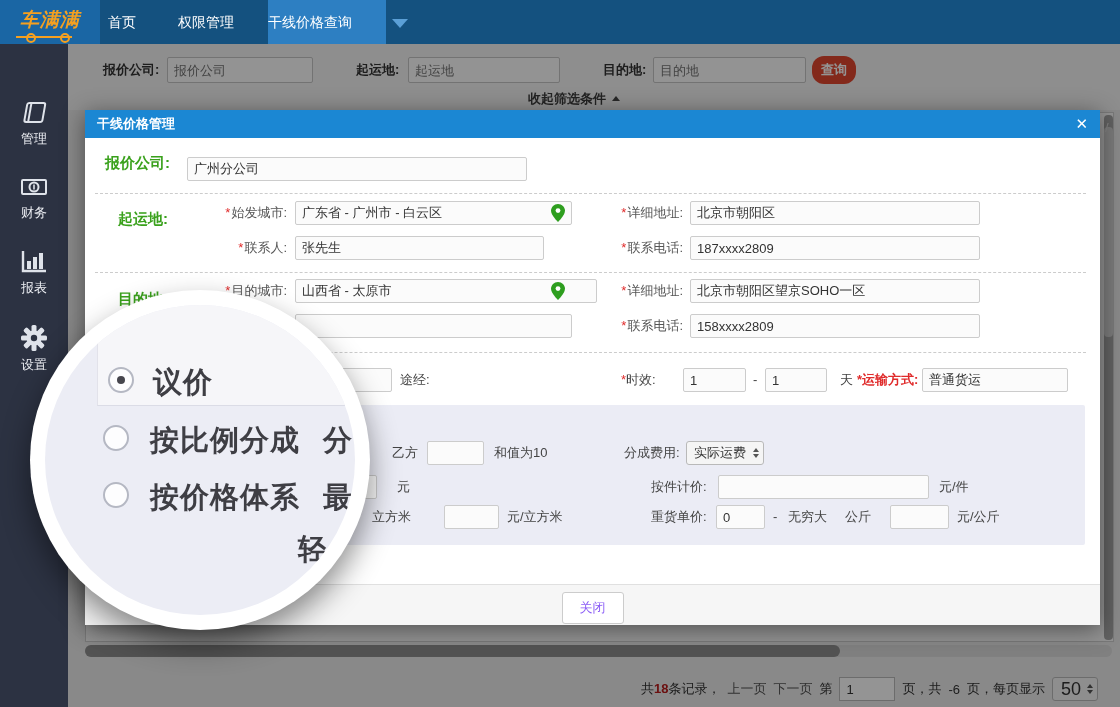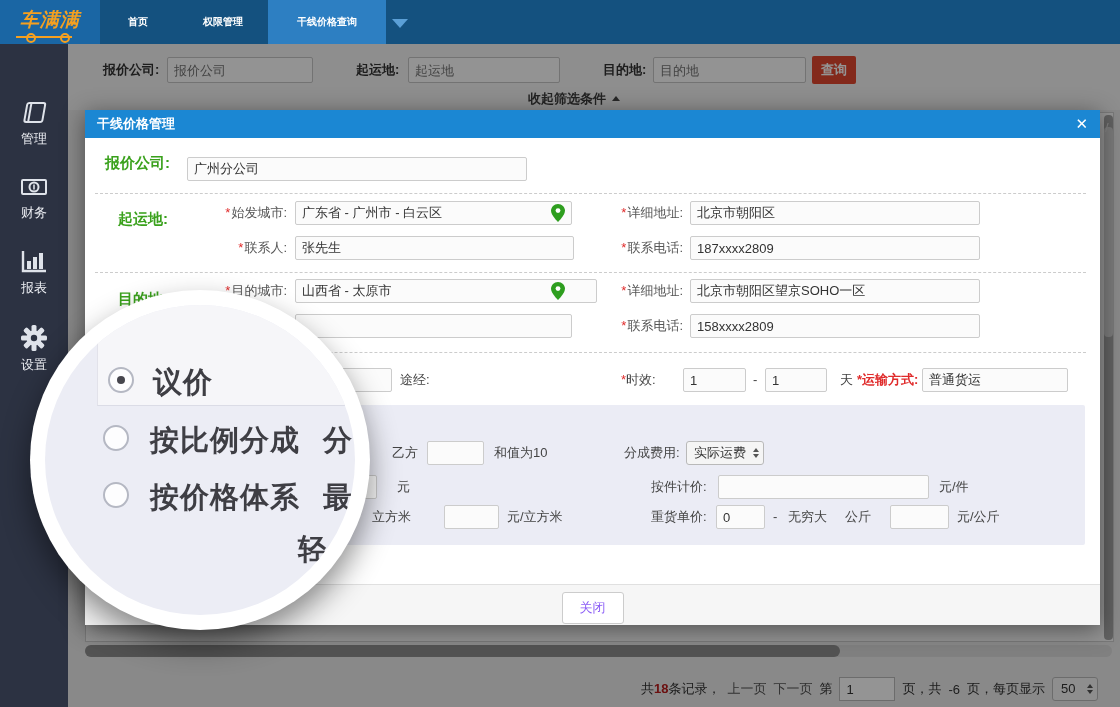--- a/index.html
+++ b/index.html
@@ -6,58 +6,58 @@
   body{width:1120px;height:707px;position:relative;overflow:hidden;
        font-family:"Liberation Sans","DejaVu Sans",sans-serif;background:#e9e9e9;}
   
   .nav{position:absolute;left:0;top:0;width:1120px;height:44px;background:#14517f;z-index:8;}
   .logo{position:absolute;left:0;top:0;width:100px;height:44px;background:#1a66a4;
         color:#f5a020;font-weight:bold;font-size:19px;line-height:40px;text-align:center;
         font-style:italic;letter-spacing:1px;}
   .logo::after{content:"";position:absolute;left:16px;bottom:6px;width:56px;height:2px;background:#f5a020;}
   .logo::before{content:"";position:absolute;left:26px;bottom:1px;width:6px;height:6px;border:2px solid #f5a020;border-radius:50%;}
   .wheel2{position:absolute;left:60px;bottom:1px;width:6px;height:6px;border:2px solid #f5a020;border-radius:50%;}
-  .tab{position:absolute;top:0;height:44px;line-height:44px;color:#fff;font-size:10px;
-       font-weight:bold;text-align:center;cursor:pointer;}
+  .tab{position:absolute;top:0;height:44px;line-height:44px;color:#fff;font-size:14px;
+       font-weight:normal;text-align:left;cursor:pointer;}
   .tab0{left:108px;width:60px;}
   .tab1{left:178px;width:90px;}
   .tab2{left:268px;width:118px;background:#2d7fc2;}
   .nav-caret{position:absolute;left:392px;top:19px;width:0;height:0;
        border-left:8px solid transparent;border-right:8px solid transparent;border-top:9px solid #5b9fd6;}
   
   .sidebar{position:absolute;left:0;top:44px;width:68px;height:663px;background:#2c3242;z-index:8;}
   .side-item{position:absolute;left:0;width:68px;text-align:center;color:#e3e6ec;cursor:pointer;}
   .side-item svg{display:block;margin:0 auto 4px auto;}
   .side-label{font-size:13px;color:#eceef3;}
   
   .content-bg{position:absolute;left:68px;top:44px;right:0;bottom:0;background:#ececec;z-index:1;}
   .filter-strip{position:absolute;left:68px;top:44px;right:0;height:66px;background:#f4f4f4;z-index:2;}
   .table-panel{position:absolute;left:85px;top:112px;width:1027px;height:528px;background:#fcfcfc;
                border:1px solid #cfcfcf;z-index:2;}
   .flabel-bg{position:absolute;font-size:13px;font-weight:bold;color:#333;z-index:3;line-height:26px;}
   .binput{position:absolute;box-sizing:border-box;height:26px;border:1px solid #c6c6c6;background:#fdfdfd;
           font:13px "Liberation Sans",sans-serif;color:#555;padding:0 6px;z-index:3;border-radius:2px;}
   .search-btn{position:absolute;left:812px;top:56px;width:44px;height:28px;background:#e2472f;border:none;
-          color:#fff;font:bold 13px "Liberation Sans",sans-serif;z-index:3;border-radius:2px;cursor:pointer;}
+          color:#fff;font:bold 13px "Liberation Sans",sans-serif;z-index:3;border-radius:12px;cursor:pointer;}
   .collapse{position:absolute;left:528px;top:90px;z-index:3;font-size:13px;font-weight:bold;color:#3c3c3c;cursor:pointer;}
   .tri-up-s{display:inline-block;width:0;height:0;border-left:4px solid transparent;border-right:4px solid transparent;
           border-bottom:5px solid #444;margin-left:6px;vertical-align:2px;}
   .hscroll-track{position:absolute;left:85px;top:645px;width:1027px;height:12px;background:#dcdcdc;z-index:3;border-radius:6px;}
   .hscroll-thumb{position:absolute;left:0;top:0;width:755px;height:12px;background:#8f8f8f;border-radius:6px;}
   .vscroll-track{position:absolute;left:1104px;top:115px;width:9px;height:525px;background:#a8a8a8;z-index:3;border-radius:4px;}
   .vscroll-thumb{position:absolute;left:0;top:12px;width:9px;height:210px;background:#d2d2d2;border-radius:4px;}
   .bg-fragment{position:absolute;left:1105px;top:120px;z-index:3;font-size:13px;color:#e0e0e0;}
   .pag-row{position:absolute;left:500px;right:22px;top:676px;height:26px;z-index:3;display:flex;
            align-items:center;justify-content:flex-end;gap:7px;font-size:13px;color:#333;}
   .pag-row .red{color:#b91c1c;font-weight:bold;}
   .pag-link{color:#555;cursor:pointer;}
   .pag-input{box-sizing:border-box;width:56px;height:24px;border:1px solid #bbb;background:#fff;
            font:13px "Liberation Sans",sans-serif;padding:0 6px;color:#333;}
   .pag-select{position:relative;box-sizing:border-box;width:46px;height:24px;border:1px solid #bbb;
-           background:#f4f4f4;border-radius:3px;font-size:13px;line-height:22px;padding-left:8px;color:#333;cursor:pointer;}
+           background:#f4f4f4;border-radius:3px;font-size:18px;line-height:22px;padding-left:8px;color:#333;cursor:pointer;}
   
   .overlay{position:absolute;left:68px;top:44px;right:0;bottom:0;background:rgba(0,0,0,0.42);z-index:5;}
   
   .modal{position:absolute;left:85px;top:110px;width:1015px;height:515px;background:#fff;z-index:10;
          box-shadow:0 4px 22px rgba(0,0,0,0.45);}
   .modal-header{position:absolute;left:0;top:0;right:0;height:28px;background:#1b87d3;}
   .modal-title{position:absolute;left:12px;top:0;line-height:28px;color:#fff;font-size:13px;font-weight:bold;}
   .modal-close{position:absolute;right:12px;top:0;line-height:28px;color:#fff;font-size:15px;font-weight:bold;cursor:pointer;}
   .glabel{position:absolute;color:#3aa11c;font-size:15px;font-weight:bold;}
   .flabel{position:absolute;font-size:13px;color:#555;line-height:24px;text-align:right;width:115px;}
@@ -195,21 +195,21 @@
   <div class="sep" style="top:83px;"></div>
 
   <div class="glabel" style="left:33px;top:100px;">起运地:</div>
   <div class="flabel" style="left:87px;top:91px;"><span class="req">*</span><span>始发城市:</span></div>
   <input class="tinput" style="left: 210px; top: 91px; width: 277px;" value="广东省 - 广州市 - 白云区">
   <svg class="pin" style="left:466px;top:94px;" viewBox="0 0 14 18">
       <path d="M7 0C3.1 0 0 3 0 6.8 0 11.5 7 18 7 18s7-6.5 7-11.2C14 3 10.9 0 7 0z" fill="#2e9e1f"></path>
       <circle cx="7" cy="6.6" r="2.4" fill="#fff"></circle>
     </svg>
   <div class="flabel" style="left:87px;top:126px;"><span class="req">*</span><span>联系人:</span></div>
-  <input class="tinput" style="left: 210px; top: 126px; width: 279px;" value="张先生">
+  <input class="tinput" style="left: 210px; top: 126px; width: 249px;" value="张先生">
   <div class="flabel" style="left:493px;top:91px;width:105px;"><span class="req">*</span><span>详细地址:</span></div>
   <input class="tinput" style="left: 605px; top: 91px; width: 290px;" value="北京市朝阳区">
   <div class="flabel" style="left:493px;top:126px;width:105px;"><span class="req">*</span><span>联系电话:</span></div>
   <input class="tinput" style="left: 605px; top: 126px; width: 290px;" value="187xxxx2809">
   <div class="sep" style="top:162px;"></div>
 
   <div class="glabel" style="left:33px;top:180px;">目的地:</div>
   <div class="flabel" style="left:87px;top:169px;"><span class="req">*</span><span>目的城市:</span></div>
   <input class="tinput" style="left: 210px; top: 169px; width: 302px;" value="山西省 - 太原市">
   <svg class="pin" style="left:466px;top:172px;" viewBox="0 0 14 18">

